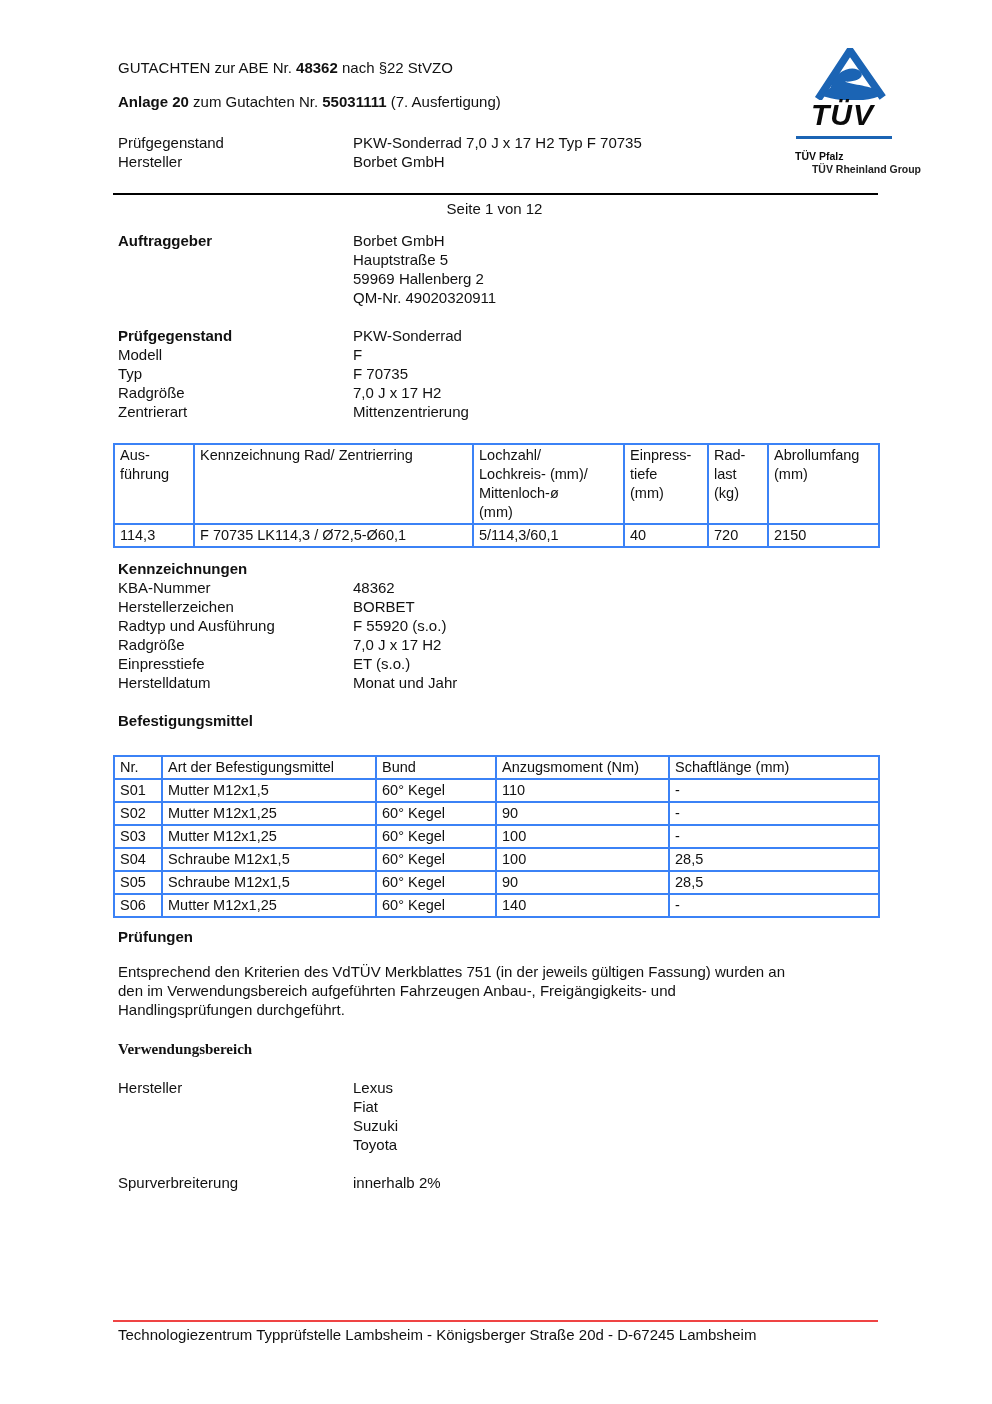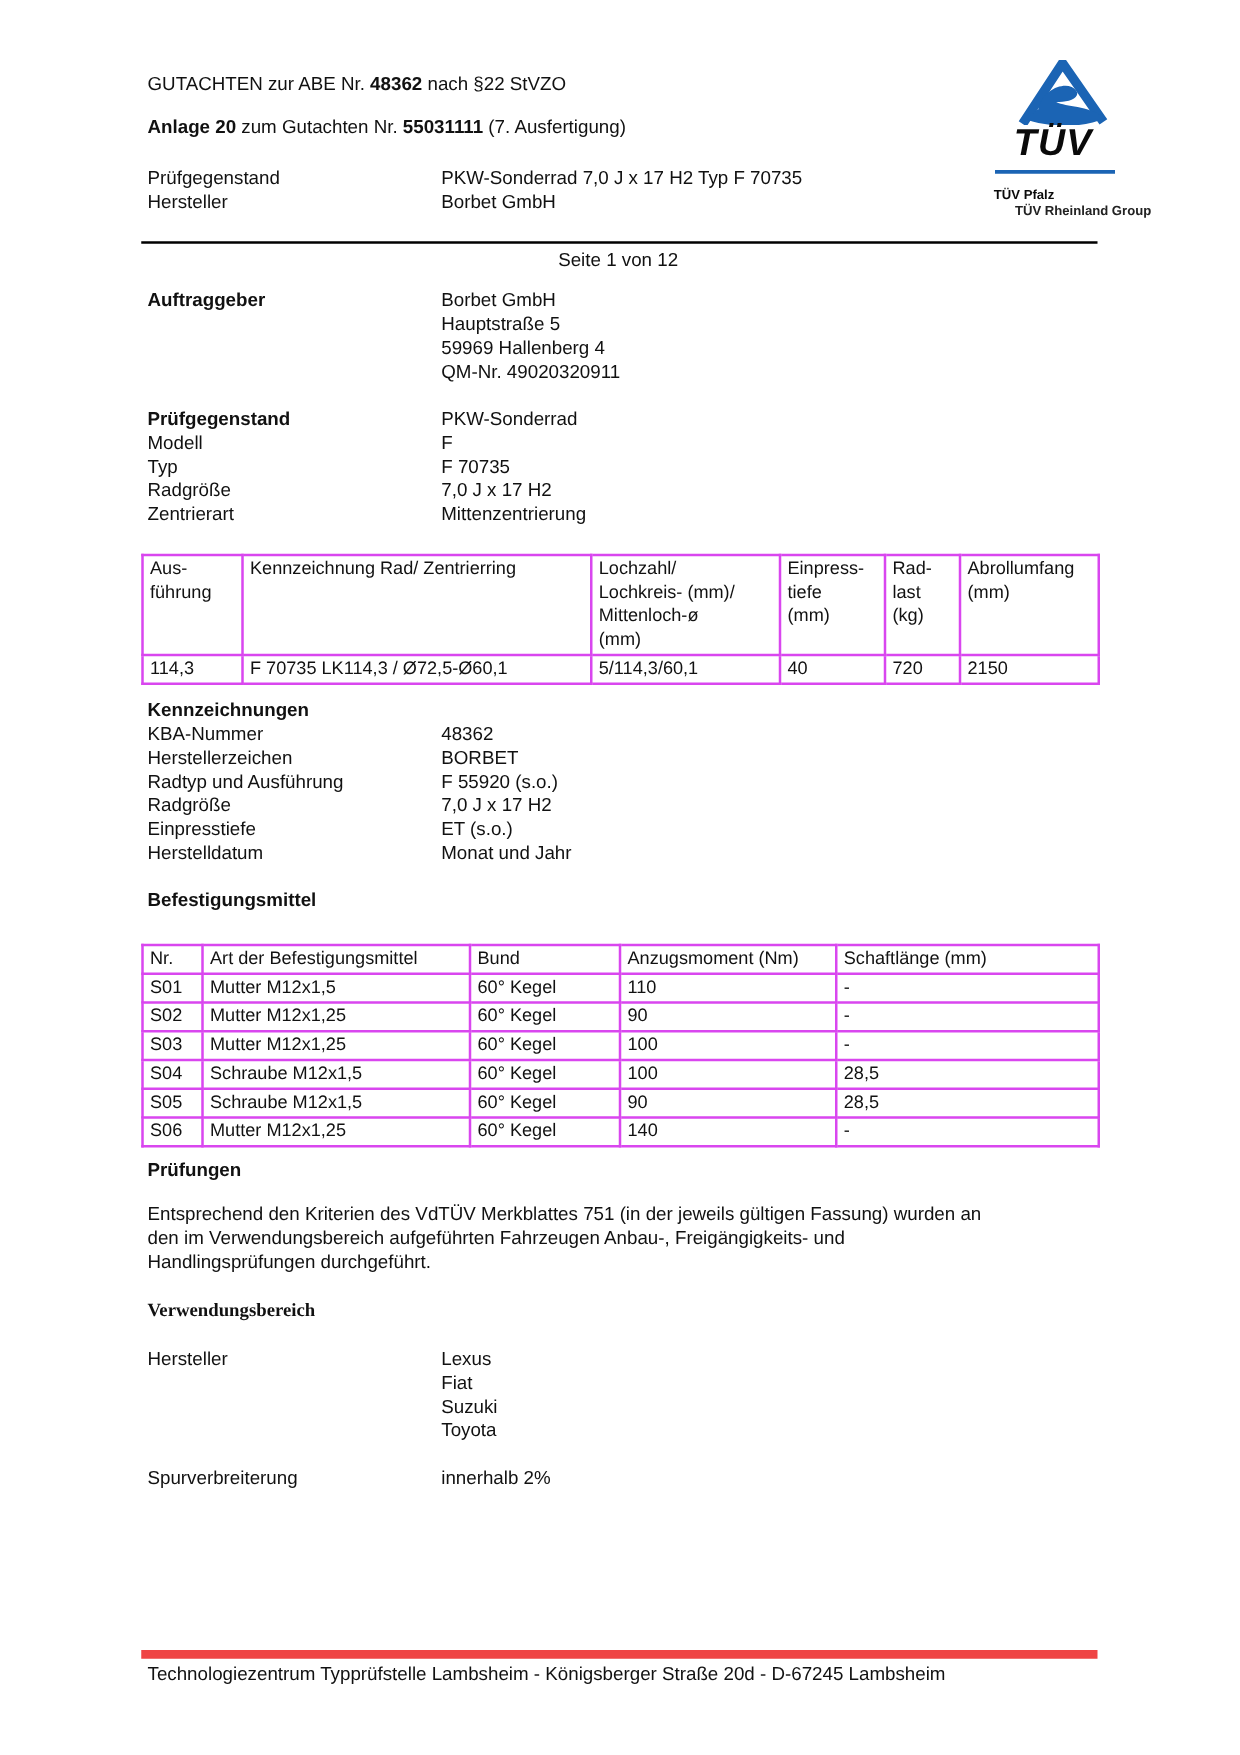--- a/index.html
+++ b/index.html
@@ -25,40 +25,40 @@
   .kv .val { flex:1; }
 
   .kv-top1 { margin-top:22px; }
   .rule { margin-top:22px; border-top:2px solid #000; height:0; }
   .seite { margin-top:4px; text-align:center; padding-right:2px; }
   .kv-auftraggeber { margin-top:13px; }
   .blk-pruefgegenstand { margin-top:19px; }
 
   table { border-collapse:collapse; width:765px; table-layout:fixed; }
   td {
-    border:2px solid #d946ef;
+    border:2px solid #3b82f6;
     padding:1px 4px 1px 5px;
     vertical-align:top;
     font-size:14.5px; line-height:19px;
     overflow:hidden;
   }
   .t1 { margin-top:22px; }
   .t2 { margin-top:25px; }
 
   .hd-kennz { margin-top:11px; }
   .hd-befest { margin-top:19px; }
   .hd-pruef { margin-top:9px; }
   .paragraph { margin-top:16px; }
   .hd-verwend { margin-top:21px;font-family:Liberation Serif, serif; }
   .kv-herst2 { margin-top:19px; }
   .kv-spur { margin-top:19px; }
 
   .footer {
     position:absolute; left:113px; top:1320px; width:765px;
-    border-top:7px solid #ef4444;
+    border-top:2px solid #ef4444;
     padding:3px 0 0 5px;
   }
 
   .logo { position:absolute; left:791px; top:48px; width:130px; }
   .logo svg { display:block; margin-left:17px; }
   .tuv-word {
     font-size:30px; line-height:28px; font-weight:700;
     letter-spacing:1px; margin-left:20px; margin-top:1px; color:#0a0a0a;font-style:italic;
   }
   .blue-bar { width:96px; height:3px; margin:7px 0 0 5px; }
@@ -97,21 +97,21 @@
     </div>
 
     <div class="rule"></div>
     <div class="seite">Seite 1 von 12</div>
 
     <div class="kv kv-auftraggeber txt">
       <div class="lbl bold">Auftraggeber</div>
       <div class="val">
         <div>Borbet GmbH</div>
         <div>Hauptstraße 5</div>
-        <div>59969 Hallenberg 4</div>
+        <div>59969 Hallenberg 2</div>
         <div>QM-Nr. 49020320911</div>
       </div>
     </div>
 
     <div class="blk-pruefgegenstand txt">
       <div class="kv">
         <div class="lbl bold">Prüfgegenstand</div>
         <div class="val">PKW-Sonderrad</div>
       </div>
       <div class="kv">

